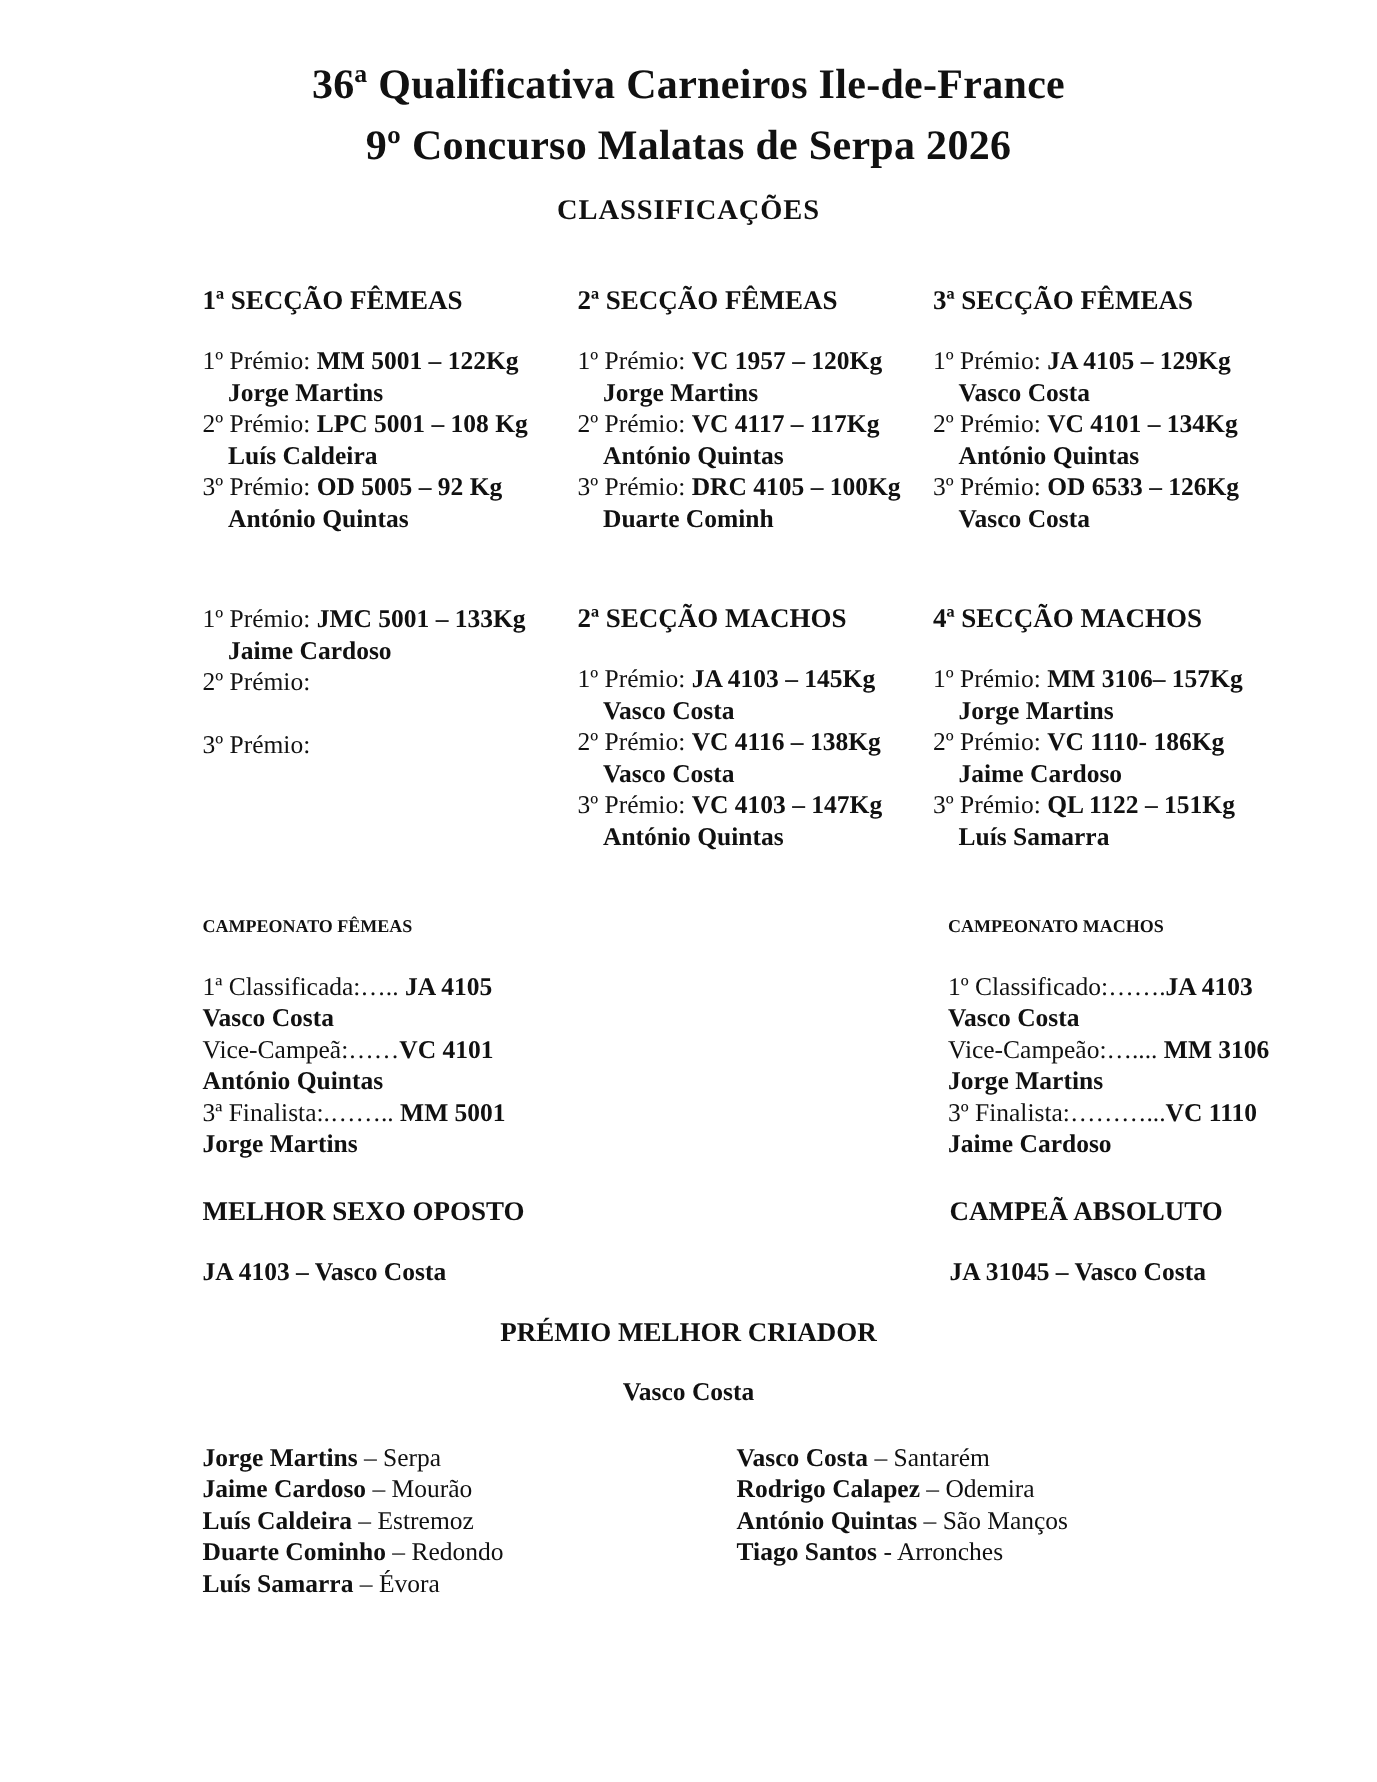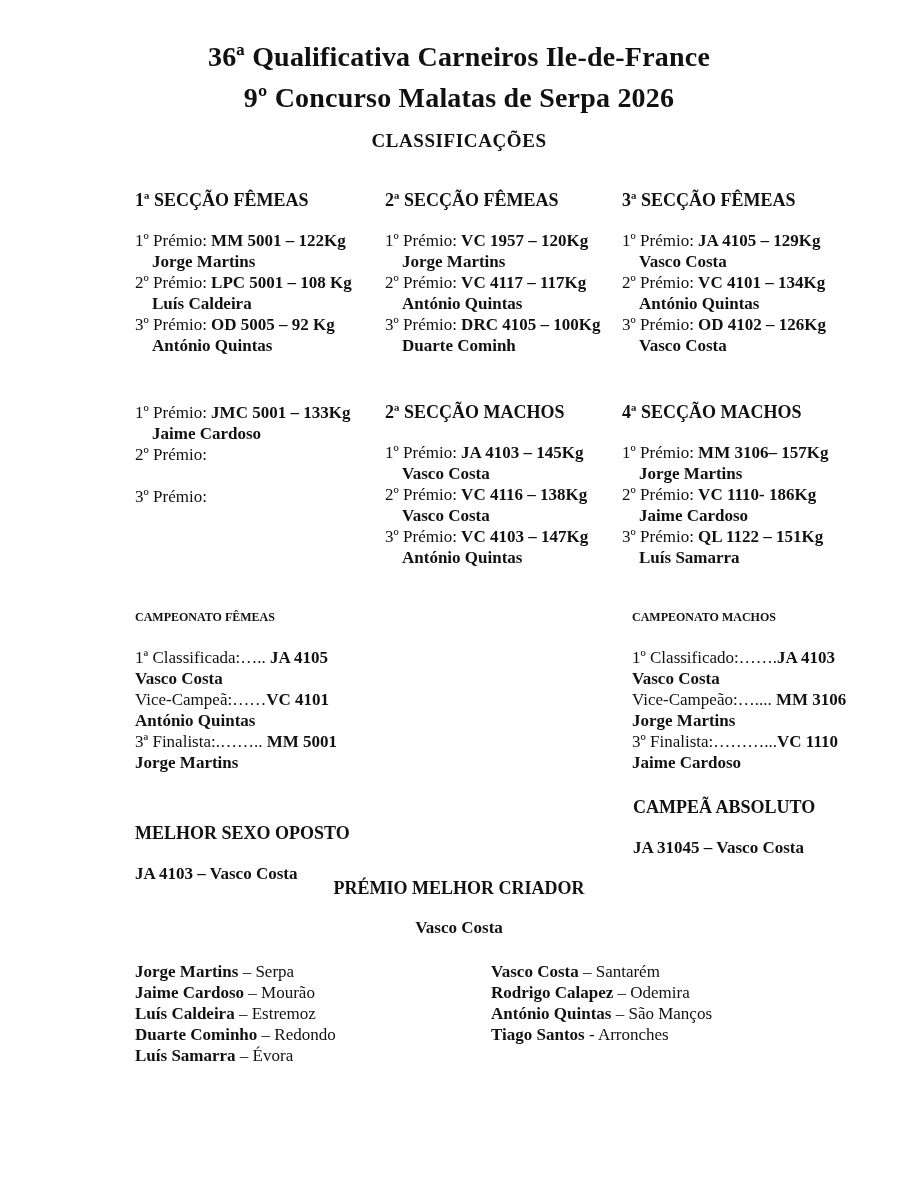--- a/index.html
+++ b/index.html
@@ -34,21 +34,21 @@
   .sec-h { font-size: 18px; font-weight: bold; margin-bottom: 19px; white-space: nowrap; }
   .prow { font-size: 17px; line-height: 21px; white-space: nowrap; }
   .pvalue { font-weight: bold; }
   .pname { font-size: 17px; line-height: 21px; font-weight: bold; margin-left: 17px; min-height: 21px; white-space: nowrap; }
   .champ-h { font-size: 12px; font-weight: bold; margin-bottom: 22px; white-space: nowrap; }
   .champ-left  { top: 610px; left: 135px; width: 320px; }
   .champ-right { top: 610px; left: 632px; width: 286px; }
   .crow { font-size: 17px; line-height: 21px; white-space: nowrap; }
   .cvalue { font-weight: bold; }
   .cname { font-size: 17px; line-height: 21px; font-weight: bold; white-space: nowrap; }
-  .mso  { top: 797px; left: 135px; margin-top: 26px; }
+  .mso  { top: 797px; left: 135px; }
   .ca   { top: 797px; left: 633px; }
   .award-h { font-size: 18px; font-weight: bold; white-space: nowrap; }
   .award-v { font-size: 17px; font-weight: bold; margin-top: 20px; white-space: nowrap; }
   .criador-h { top: 878px; left: 0; width: 918px; text-align: center; font-size: 18px; font-weight: bold; }
   .criador-w { top: 918px; left: 0; width: 918px; text-align: center; font-size: 17px; font-weight: bold; }
   .breeders { font-size: 17px; line-height: 21px; }
   .breeders-left  { top: 961px; left: 135px; }
   .breeders-right { top: 961px; left: 491px; }
   .brow { white-space: nowrap; }
   .bname { font-weight: bold; }
@@ -82,21 +82,21 @@
       <div class="pname">António Quintas</div>
       <div class="prow"><span>3º Prémio:</span> <span class="pvalue">DRC 4105 – 100Kg</span></div>
       <div class="pname">Duarte Cominh</div>
     </div>
     <div class="sec-c3">
       <div class="sec-h">3ª SECÇÃO FÊMEAS</div>
       <div class="prow"><span>1º Prémio:</span> <span class="pvalue">JA 4105 – 129Kg</span></div>
       <div class="pname">Vasco Costa</div>
       <div class="prow"><span>2º Prémio:</span> <span class="pvalue">VC 4101 – 134Kg</span></div>
       <div class="pname">António Quintas</div>
-      <div class="prow"><span>3º Prémio:</span> <span class="pvalue">OD 4102 – 126Kg</span></div>
+      <div class="prow"><span>3º Prémio:</span> <span class="pvalue">OD 6533 – 126Kg</span></div>
       <div class="pname">Vasco Costa</div>
     </div>
   </div>
 
   <div class="abs sections-row row2">
     <div class="sec-c1">
       <div class="prow"><span>1º Prémio:</span> <span class="pvalue">JMC 5001 – 133Kg</span></div>
       <div class="pname">Jaime Cardoso</div>
       <div class="prow"><span>2º Prémio:</span> <span class="pvalue"></span></div>
       <div class="pname"></div>

